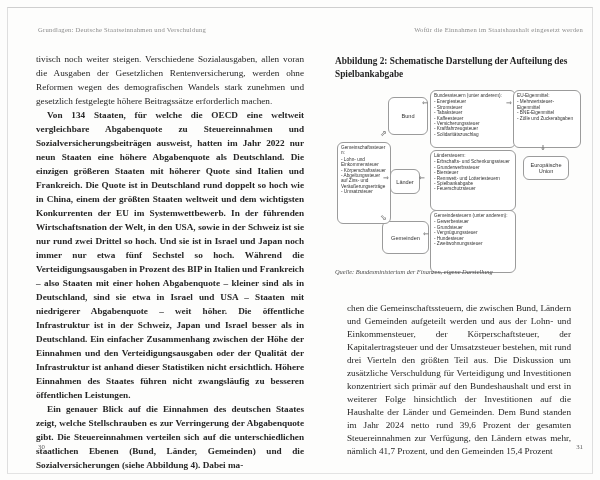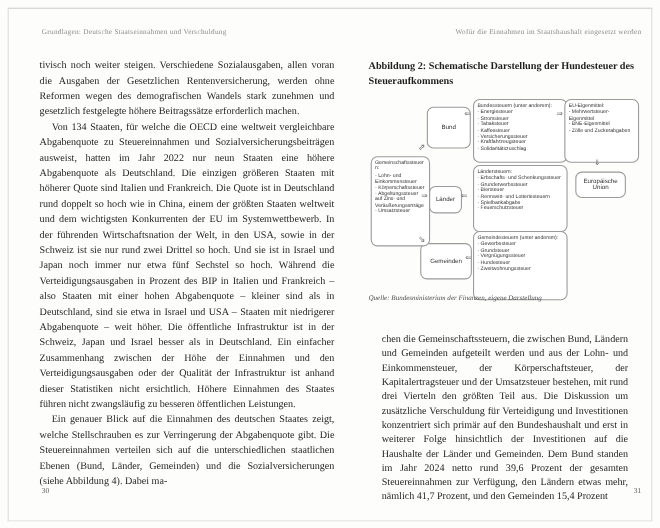--- a/index.html
+++ b/index.html
@@ -10,21 +10,21 @@
               pointer-events:none;}
   .running-head{position:absolute;top:26px;font-size:6.6px;letter-spacing:.25px;color:#8b8b8b;white-space:nowrap;}
   .rh-left{left:38px;}
   .rh-right{right:17px;}
   .page-num{position:absolute;top:443px;font-size:6.8px;color:#5a5a5a;}
   .pn-left{left:38px;}
   .pn-right{right:17px;}
   .body-col{position:absolute;text-align:justify;color:#262626;}
   .left-col{left:36px;top:52px;width:268px;font-size:9.2px;line-height:14px;}
   .left-col p{margin:0;}
-  .left-col p.indent{text-indent:11px;}
+  .left-col p.indent{text-indent:11px;font-weight:bold;}
   .right-col{left:335px;top:290px;width:248px;font-size:9.2px;line-height:13px;}
   .right-col p{margin:12px;}
   .fig-title{position:absolute;left:335px;top:55px;width:242px;font-weight:bold;
              font-size:9.3px;line-height:13px;color:#1f1f1f;}
   .fig-source{position:absolute;left:335px;top:268px;font-style:italic;font-size:6.4px;color:#4a4a4a;white-space:nowrap;}
   .diagram{position:absolute;left:335px;top:88px;width:252px;height:192px;
            font-family:"Liberation Sans",sans-serif;color:#333;}
   .dbox{position:absolute;border:1px solid #9b9b9b;border-radius:6px;background:#fff;
         padding:2px 3px;font-size:4.7px;line-height:5.4px;overflow:hidden;overflow-wrap:anywhere;}
   .dbox .bt{margin-bottom:1px;}
@@ -41,21 +41,21 @@
 
   <div class="running-head rh-left">Grundlagen: Deutsche Staatseinnahmen und Verschuldung</div>
   <div class="running-head rh-right">Wofür die Einnahmen im Staatshaushalt eingesetzt werden</div>
 
   <div class="body-col left-col">
     <p>tivisch noch weiter steigen. Verschiedene Sozialausgaben, allen voran die Ausgaben der Gesetzlichen Rentenversicherung, werden ohne Reformen wegen des demografischen Wandels stark zunehmen und gesetzlich festgelegte höhere Beitragssätze erforderlich machen.</p>
     <p class="indent">Von 134 Staaten, für welche die OECD eine weltweit vergleichbare Abgabenquote zu Steuereinnahmen und Sozialversicherungsbeiträgen ausweist, hatten im Jahr 2022 nur neun Staaten eine höhere Abgabenquote als Deutschland. Die einzigen größeren Staaten mit höherer Quote sind Italien und Frankreich. Die Quote ist in Deutschland rund doppelt so hoch wie in China, einem der größten Staaten weltweit und dem wichtigsten Konkurrenten der EU im Systemwettbewerb. In der führenden Wirtschaftsnation der Welt, in den USA, sowie in der Schweiz ist sie nur rund zwei Drittel so hoch. Und sie ist in Israel und Japan noch immer nur etwa fünf Sechstel so hoch. Während die Verteidigungsausgaben in Prozent des BIP in Italien und Frankreich – also Staaten mit einer hohen Abgabenquote – kleiner sind als in Deutschland, sind sie etwa in Israel und USA – Staaten mit niedrigerer Abgabenquote – weit höher. Die öffentliche Infrastruktur ist in der Schweiz, Japan und Israel besser als in Deutschland. Ein einfacher Zusammenhang zwischen der Höhe der Einnahmen und den Verteidigungsausgaben oder der Qualität der Infrastruktur ist anhand dieser Statistiken nicht ersichtlich. Höhere Einnahmen des Staates führen nicht zwangsläufig zu besseren öffentlichen Leistungen.</p>
     <p class="indent">Ein genauer Blick auf die Einnahmen des deutschen Staates zeigt, welche Stellschrauben es zur Verringerung der Abgabenquote gibt. Die Steuereinnahmen verteilen sich auf die unterschiedlichen staatlichen Ebenen (Bund, Länder, Gemeinden) und die Sozialversicherungen (siehe Abbildung 4). Dabei ma-</p>
   </div>
 
-  <div class="fig-title">Abbildung 2: Schematische Darstellung der Hundesteuer des Steueraufkommens</div>
+  <div class="fig-title">Abbildung 2: Schematische Darstellung der Aufteilung des Spielbankabgabe</div>
 
   <div class="diagram">
 
     <div class="dbox lvl" style="left:53px;top:9px;width:36px;height:34px">
       <span>Bund</span>
     </div>
     <div class="dbox lvl" style="left:55px;top:81px;width:26px;height:21px">
       <span>Länder</span>
     </div>
     <div class="dbox lvl" style="left:47px;top:133px;width:43px;height:29px">

